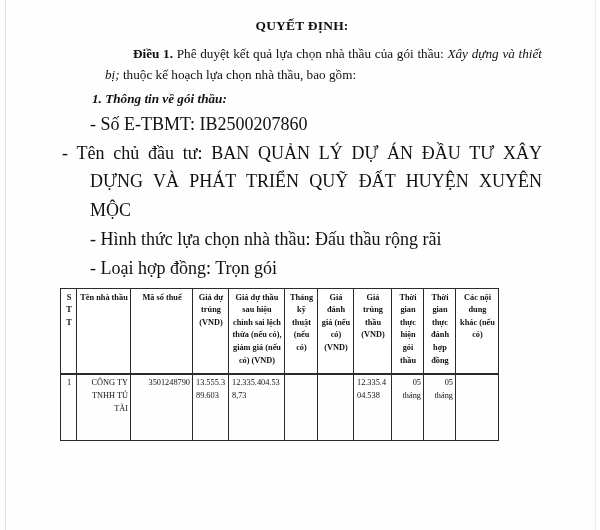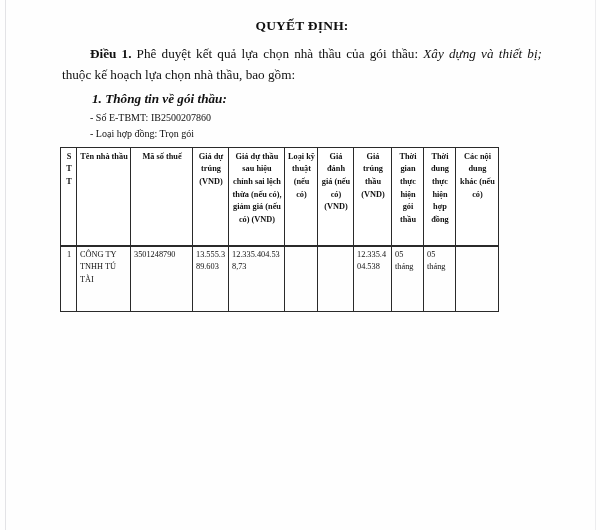--- a/index.html
+++ b/index.html
@@ -46,41 +46,41 @@
     margin: 4px 0 9px 0;
   }
 
   p.para {
     margin: 0 0 2px 0;
     font-size: 13.2px;
     line-height: 1.62;
     text-align: justify;
     text-justify: inter-word;
   }
-  p.para.indent { text-indent: 28px; }
+  p.para.indent { text-indent: 28px; margin-left: 43px; }
 
   .b { font-weight: bold; }
   .i { font-style: italic; }
 
   .sect-head {
     margin: 1px 0 1px 0;
     font-size: 13.2px;
     line-height: 1.6;
     font-weight: bold;
     font-style: italic;
     text-indent: 30px;
   }
 
   ul.bullets {
     list-style: none;
     margin: 0;
     padding: 0;
   }
   ul.bullets li {
-    font-size: 10px;
+    font-size: 18px;
     line-height: 1.6;
     margin: 0;
     padding: 0 0 0 28px;
     text-align: justify;
   }
   ul.bullets li.wrap {
     padding-left: 28px;
     text-indent: -28px;
   }
 
@@ -94,35 +94,35 @@
     border-collapse: collapse;
     width: 428px;
     table-layout: fixed;
     font-size: 8.3px;
     font-family: "Liberation Serif", "DejaVu Serif", serif;
   }
   table.award th,
   table.award td {
     border: 1px solid #2a2a2a;
     vertical-align: top;
-    padding: 2px 2px 18px 3px;
+    padding: 2px 2px 6px 3px;
     line-height: 1.52;
     word-wrap: break-word;
     overflow-wrap: break-word;
   }
   table.award th {
     font-weight: bold;
     text-align: center;
     background: #ffffff;
     padding-top: 3px;
   }
   table.award thead tr th { border-bottom-width: 2px; }
   table.award td { text-align: left; }
   table.award td.c { text-align: center; }
-  table.award td.l { text-align: left; }
+  table.award td.l { text-align: right; }
   table.award tbody tr { height: 66px; }
 
   
   col.c-stt   { width: 16px; }
   col.c-name  { width: 54px; }
   col.c-tax   { width: 62px; }
   col.c-bid   { width: 36px; }
   col.c-adj   { width: 56px; }
   col.c-tech  { width: 33px; }
   col.c-eval  { width: 36px; }
@@ -140,20 +140,22 @@
   <div class="scan-edge-right"></div>
 
   <div class="doc-title">QUYẾT ĐỊNH:</div>
 
   <p class="para indent"><span class="b">Điều 1.</span><span> Phê duyệt kết quả lựa chọn nhà thầu của gói thầu: </span><span class="i">Xây dựng và thiết bị;</span><span> thuộc kế hoạch lựa chọn nhà thầu, bao gồm:</span></p>
 
   <div class="sect-head">1. Thông tin về gói thầu:</div>
 
   <ul class="bullets">
     <li>- Số E-TBMT: IB2500207860</li>
+    <li class="wrap">- Tên chủ đầu tư: BAN QUẢN LÝ DỰ ÁN ĐẦU TƯ XÂY DỰNG VÀ PHÁT TRIỂN QUỸ ĐẤT HUYỆN XUYÊN MỘC</li>
+    <li>- Hình thức lựa chọn nhà thầu: Đấu thầu rộng rãi</li>
     <li>- Loại hợp đồng: Trọn gói</li>
   </ul>
 
 
   <div class="tbl-wrap">
     <table class="award">
       <colgroup>
         <col class="c-stt">
           <col class="c-name">
           <col class="c-tax">
@@ -166,25 +168,25 @@
           <col class="c-time2">
           <col class="c-other">
       </colgroup>
       <thead>
         <tr>
           <th>S T T</th>
           <th>Tên nhà thầu</th>
           <th>Mã số thuế</th>
           <th>Giá dự trúng (VND)</th>
           <th>Giá dự thầu sau hiệu chỉnh sai lệch thừa (nếu có), giảm giá (nếu có) (VND)</th>
-          <th>Loại kỹ thuật (nếu có)</th>
+          <th>Tháng kỹ thuật (nếu có)</th>
           <th>Giá đánh giá (nếu có) (VND)</th>
           <th>Giá trúng thầu (VND)</th>
           <th>Thời gian thực hiện gói thầu</th>
-          <th>Thời dung thực hiện hợp đồng</th>
+          <th>Thời gian thực đánh hợp đồng</th>
           <th>Các nội dung khác (nếu có)</th>
         </tr>
       </thead>
       <tbody>
         <tr>
           <td class="c">1</td>
           <td class="l">CÔNG TY TNHH TÚ TÀI</td>
           <td class="l">3501248790</td>
           <td>13.555.389.603</td>
           <td>12.335.404.538,73</td>

